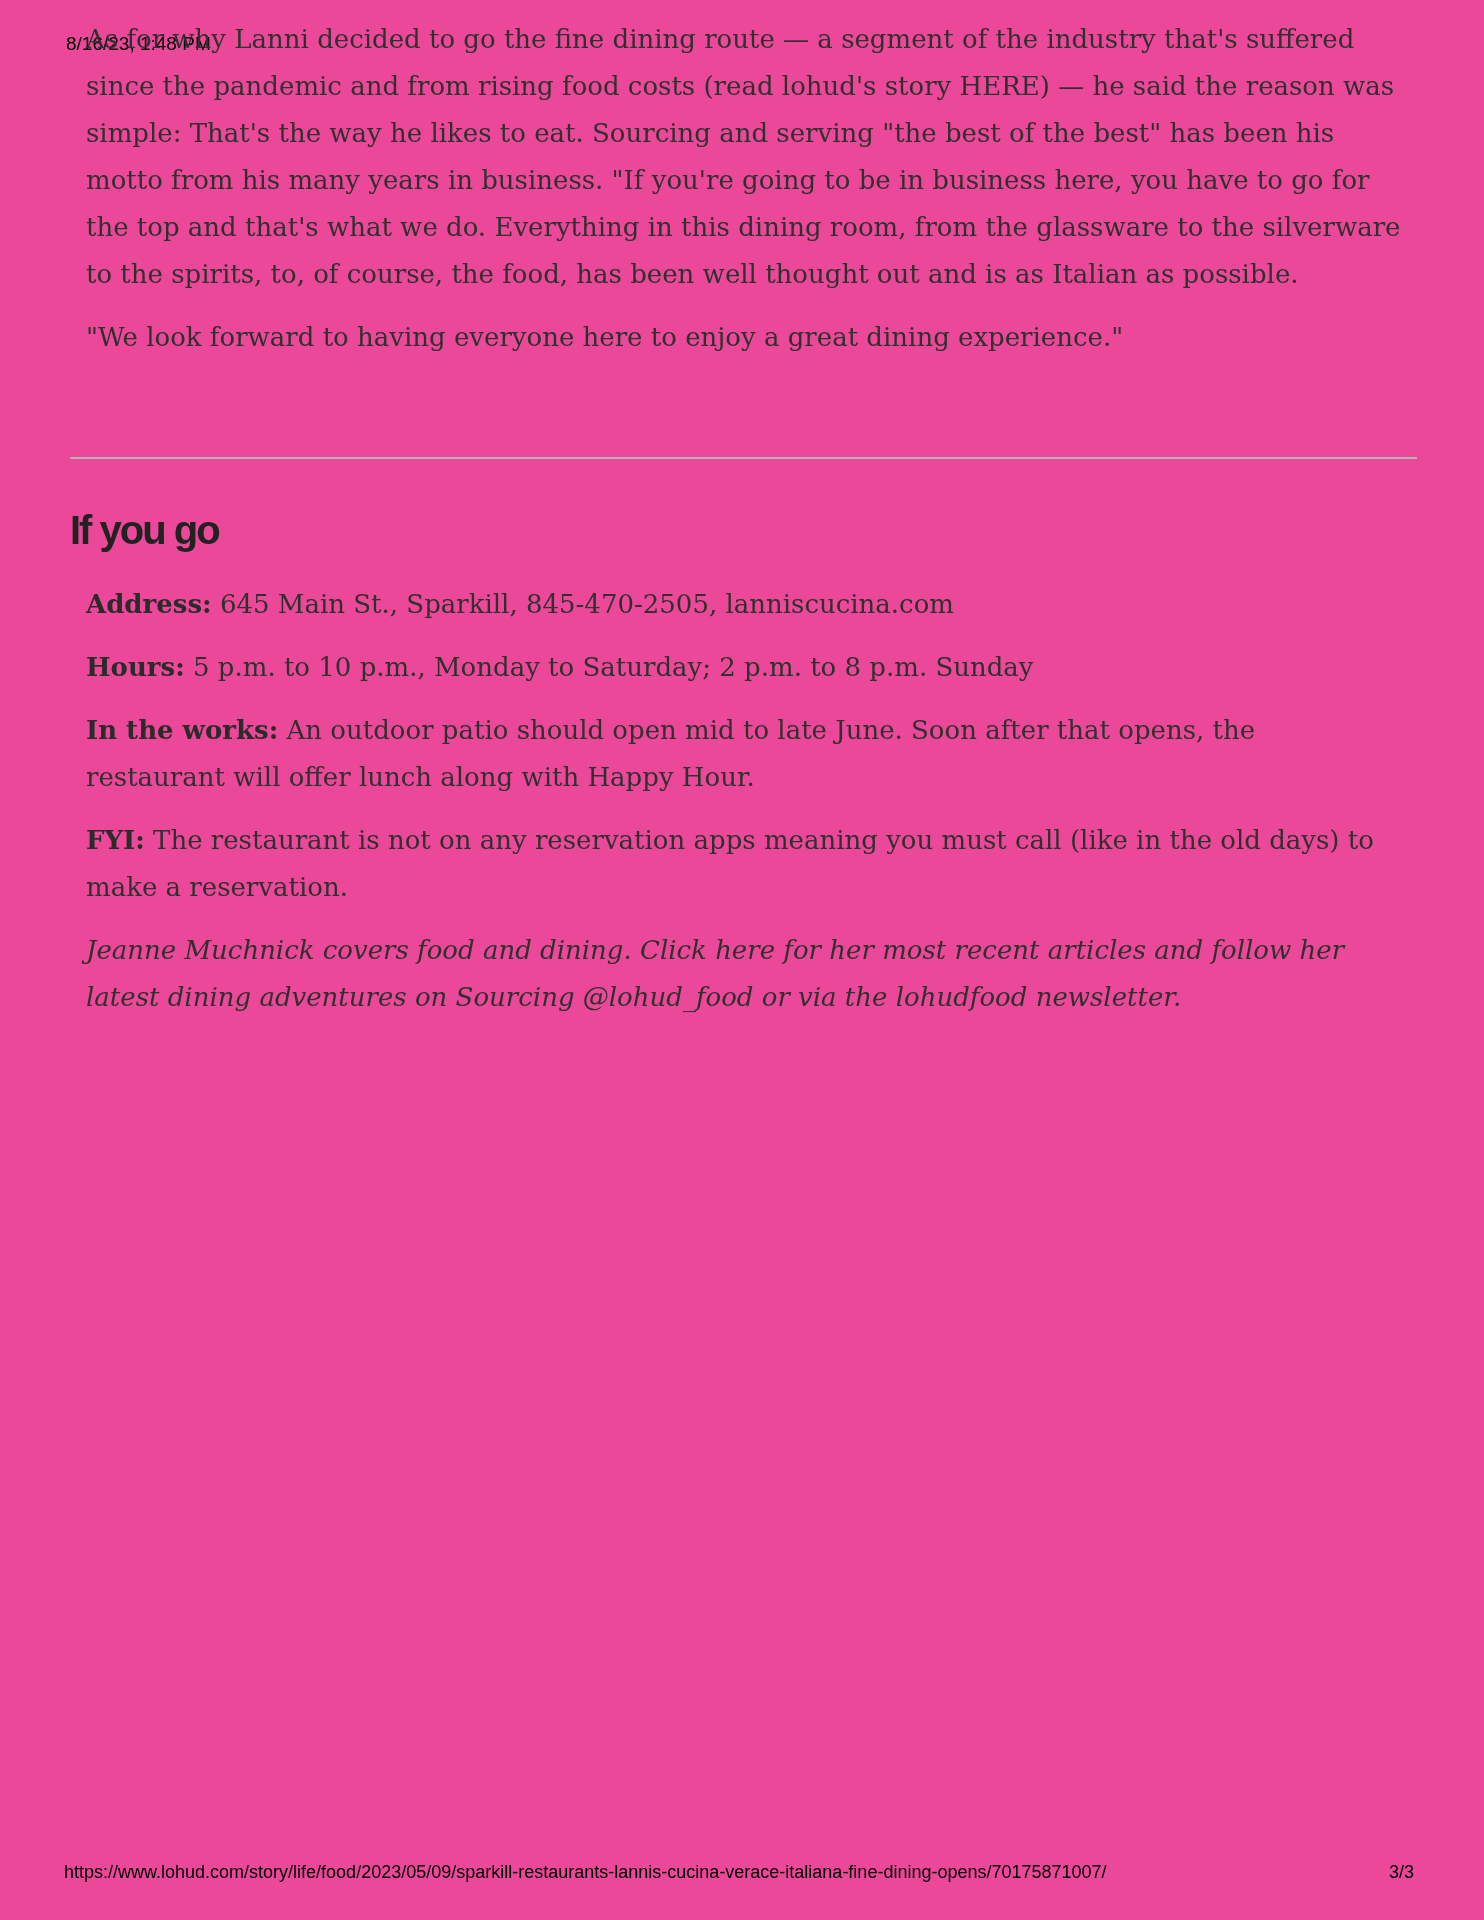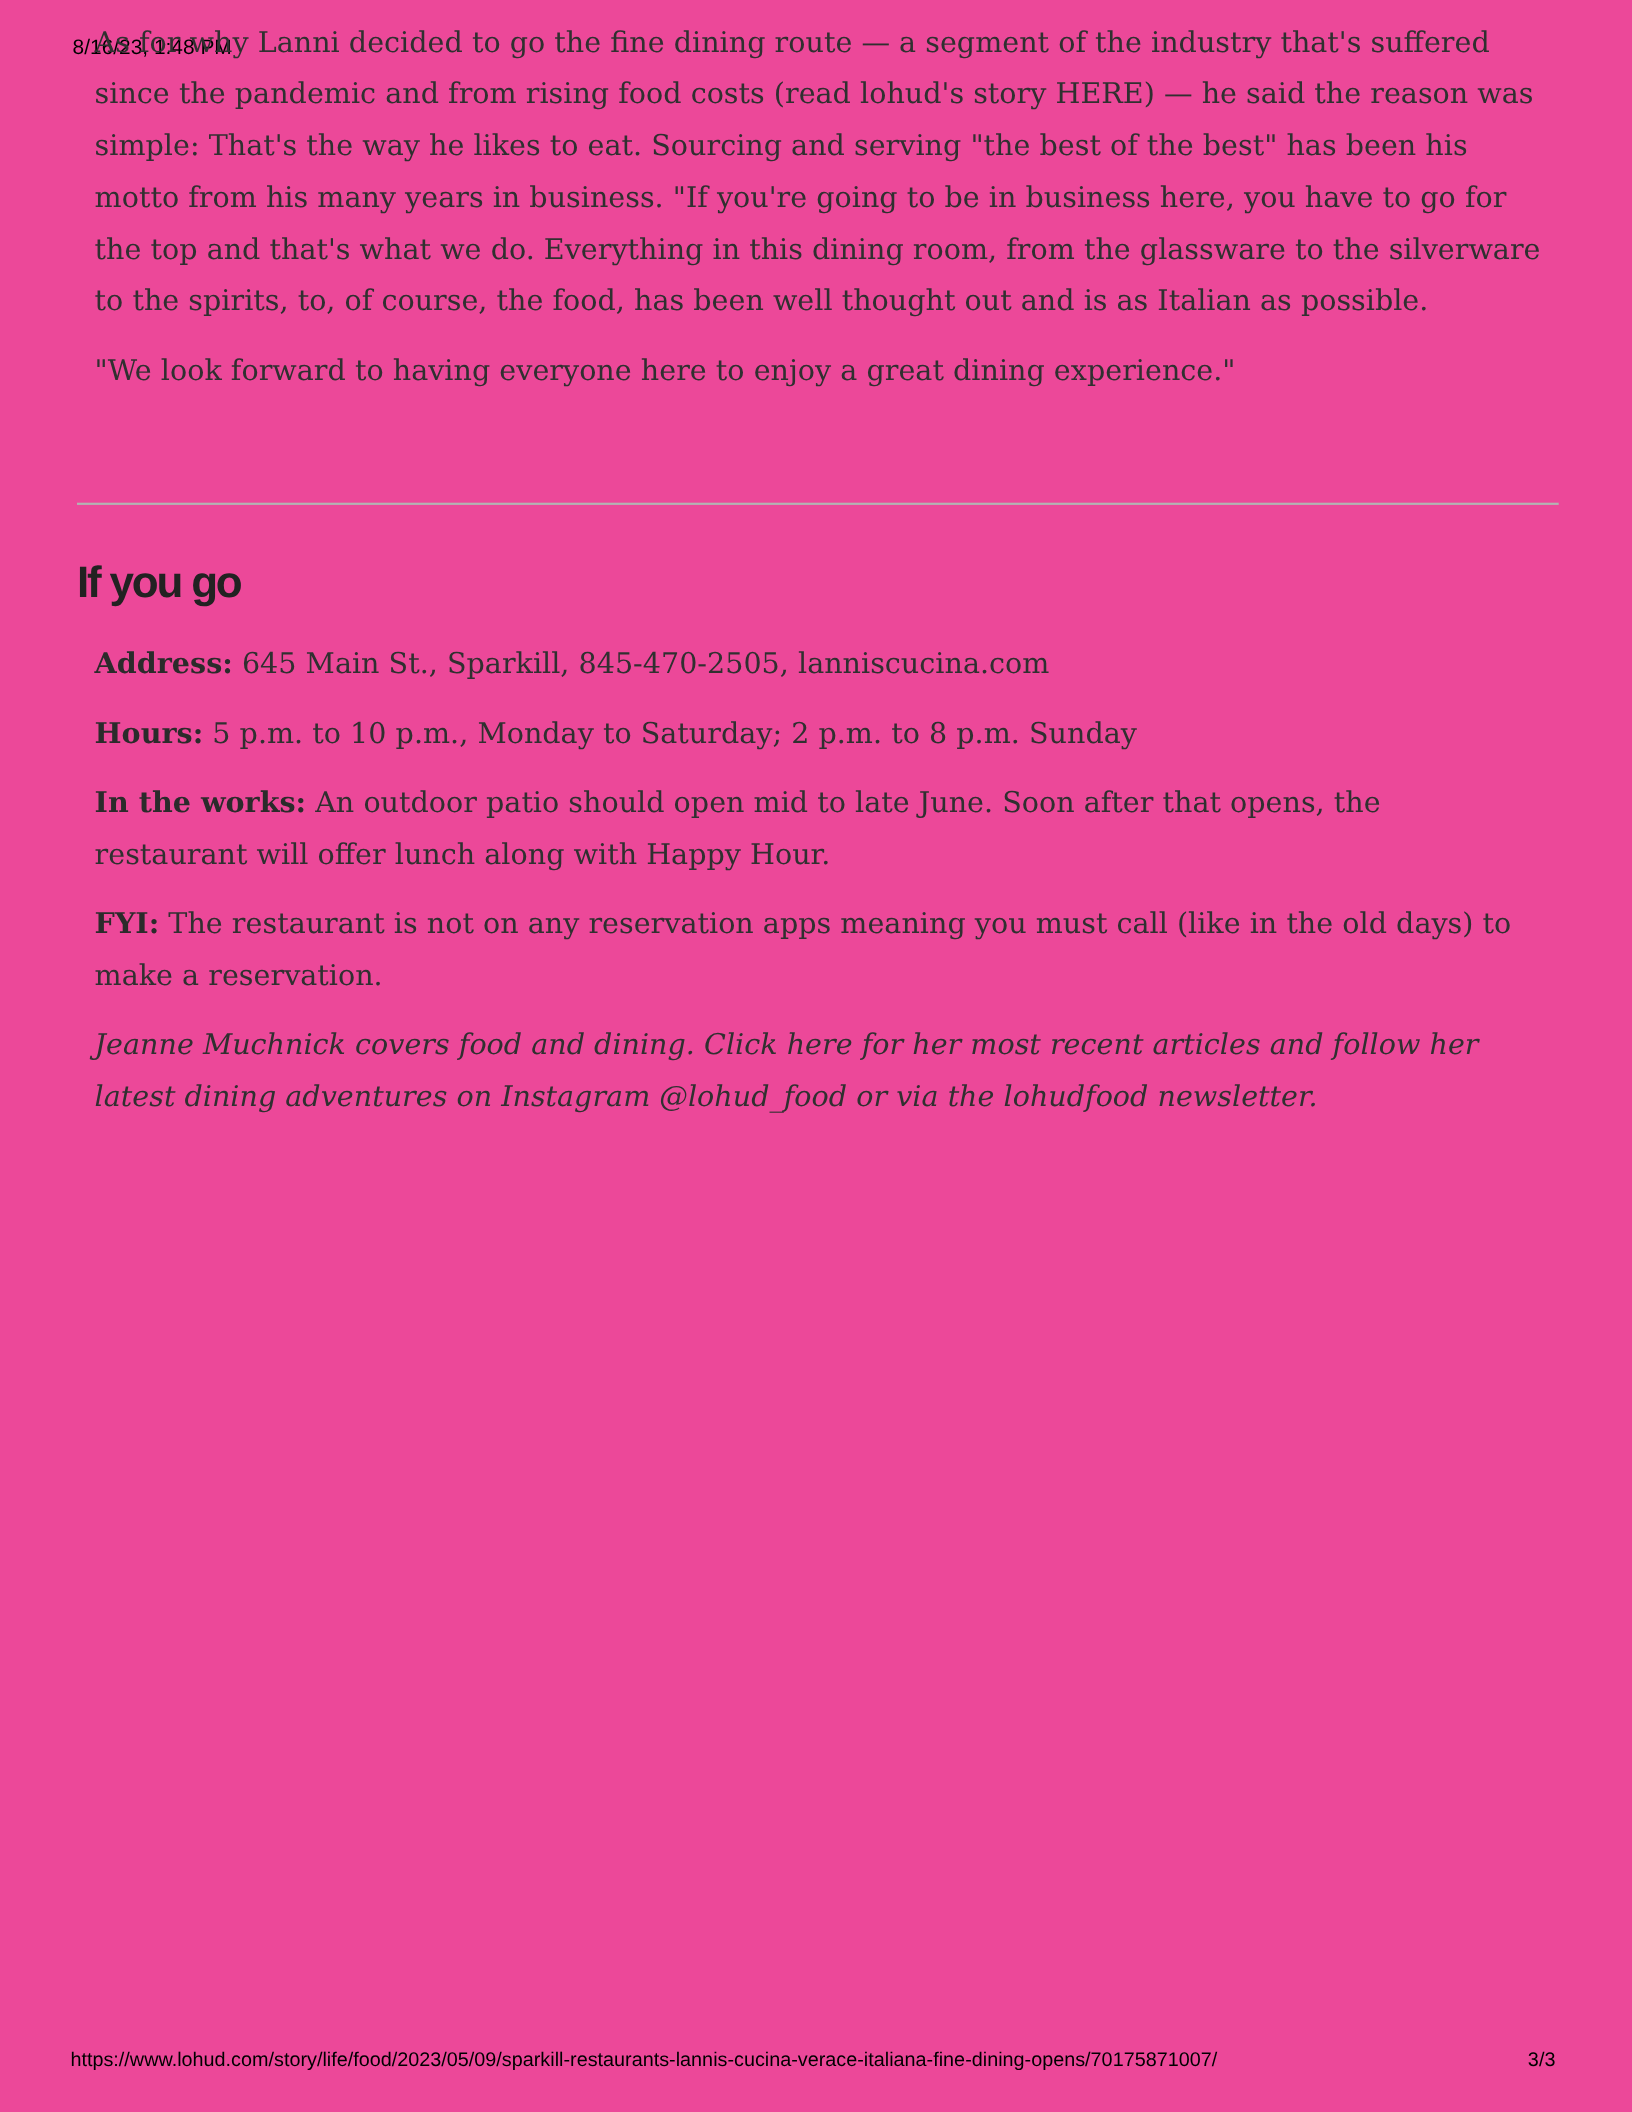--- a/index.html
+++ b/index.html
@@ -87,21 +87,21 @@
     </p>
 
     <p class="p-info">
       <strong>In the works:</strong><span> An outdoor patio should open mid to late June. Soon after that opens, the restaurant will offer lunch along with Happy Hour.</span>
     </p>
 
     <p class="p-info">
       <strong>FYI:</strong><span> The restaurant is not on any reservation apps meaning you must call (like in the old days) to make a reservation.</span>
     </p>
 
-    <p class="p-byline">Jeanne Muchnick covers food and dining. Click here for her most recent articles and follow her latest dining adventures on Instagram @lohud_food or via the lohudfood newsletter.</p>
+    <p class="p-byline">Jeanne Muchnick covers food and dining. Click here for her most recent articles and follow her latest dining adventures on Sourcing @lohud_food or via the lohudfood newsletter.</p>
   </main>
 
   <footer class="print-footer">
     <span class="print-url">https://www.lohud.com/story/life/food/2023/05/09/sparkill-restaurants-lannis-cucina-verace-italiana-fine-dining-opens/70175871007/</span>
     <span class="print-page-number">3/3</span>
   </footer>
 
 </div>
 
 </body></html>

